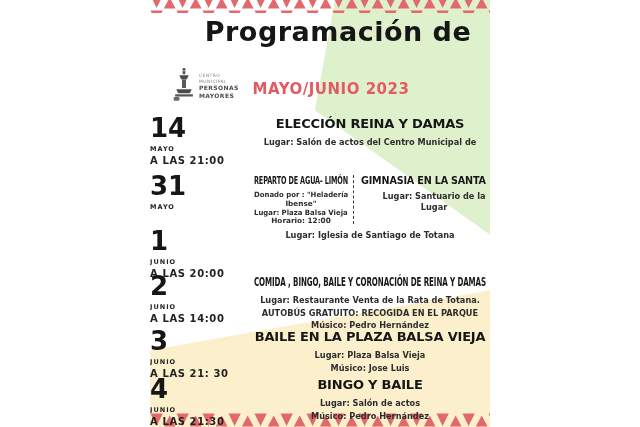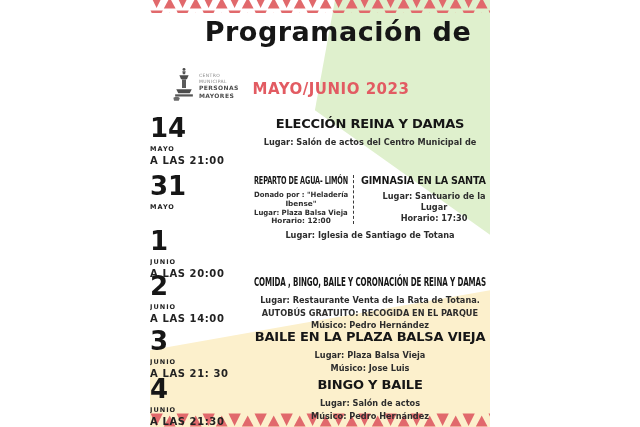--- a/index.html
+++ b/index.html
@@ -127,21 +127,20 @@
                 <span class="detail fit" style="transform-origin: left center; transform: scaleX(0.949495);">Donado por : "Heladería</span>
                 <span class="detail fit">Ibense"</span>
                 <span class="detail fit" style="transform-origin: left center; transform: scaleX(0.949495);">Lugar: Plaza Balsa Vieja</span>
                 <span class="detail fit">Horario: 12:00</span>
               </div>
               <div class="vdiv"></div>
               <div class="right">
                 <span class="etitle fit" style="transform-origin: left center; transform: scaleX(0.874126);">GIMNASIA EN LA SANTA</span>
                 <span class="detail fit">Lugar: Santuario de la</span>
                 <span class="detail fit">Lugar</span>
-                <span class="detail fit">Horario: 17:30</span>
               </div>
             </div>
           </div>
         </div>
         <div class="event" style="top: 227px;">
           <div class="date">
             <div class="day">1</div>
             <div class="mon">JUNIO</div>
             <div class="time">A LAS 20:00</div>
           </div>

